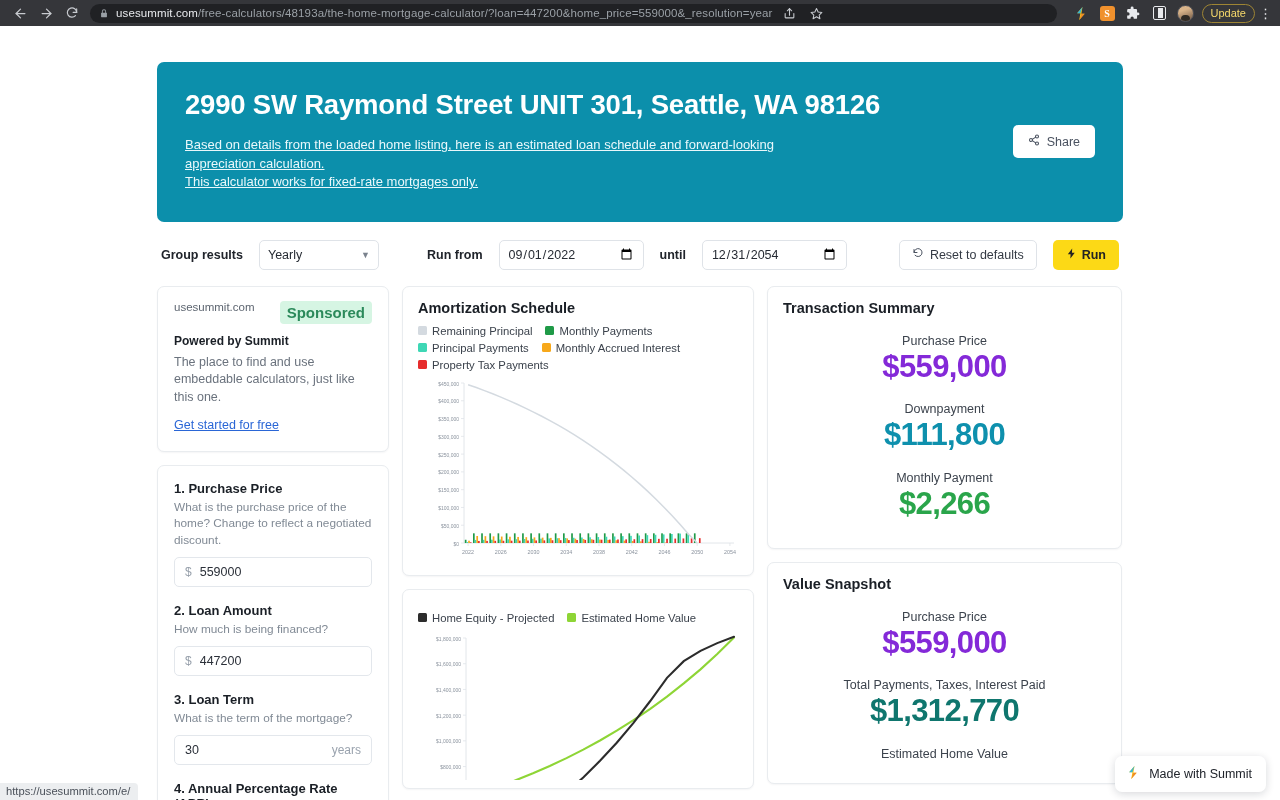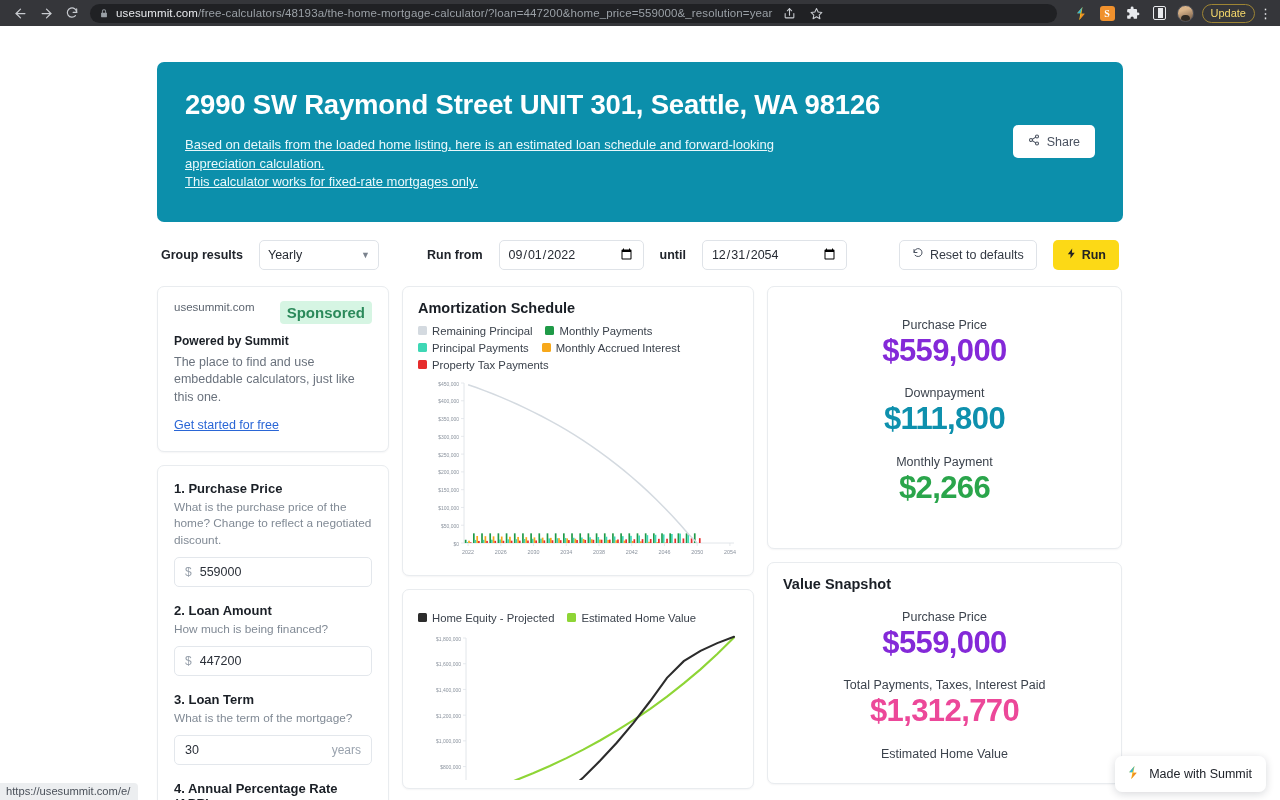--- a/index.html
+++ b/index.html
@@ -670,20 +670,21 @@
                 <path d="M 48.00 167.56 L 64.75 162.29 L 81.50 156.50 L 98.25 150.07 L 115.00 143.26 L 131.75 135.93 L 148.50 128.09 L 165.25 119.60 L 182.00 110.47 L 198.75 100.70 L 215.50 90.16 L 232.25 78.84 L 249.00 66.63 L 265.75 53.39 L 282.50 39.37 L 299.25 24.07 L 316.00 7.61" fill="none" stroke="#8ed536" stroke-width="2.1" stroke-linecap="round"></path>
                 <path d="M 48.00 224.00 L 64.75 216.93 L 81.50 208.57 L 98.25 198.93 L 115.00 188.00 L 131.75 175.79 L 148.50 162.29 L 165.25 147.50 L 182.00 130.79 L 198.75 112.79 L 215.50 92.86 L 232.25 71.00 L 249.00 47.86 L 265.75 31.14 L 282.50 20.86 L 299.25 13.14 L 316.00 6.71" fill="none" stroke="#2c2c2c" stroke-width="2.1" stroke-linecap="round"></path>
               </svg>
             </div>
         </div>
       </div>
 
       <div class="col">
 
         <div class="card summary" style="min-height:263px">
+          <div class="summary-title">Transaction Summary</div>
           <div class="metric">
             <div class="metric-label">Purchase Price</div>
             <div class="metric-value" style="color:#8429d8">$559,000</div>
           </div>
           <div class="metric">
             <div class="metric-label">Downpayment</div>
             <div class="metric-value" style="color:#0e90ad">$111,800</div>
           </div>
           <div class="metric">
             <div class="metric-label">Monthly Payment</div>
@@ -692,21 +693,21 @@
         </div>
 
         <div class="card summary">
           <div class="summary-title">Value Snapshot</div>
           <div class="metric">
             <div class="metric-label">Purchase Price</div>
             <div class="metric-value" style="color:#8429d8">$559,000</div>
           </div>
           <div class="metric">
             <div class="metric-label">Total Payments, Taxes, Interest Paid</div>
-            <div class="metric-value" style="color:#ec4899">$1,312,770</div>
+            <div class="metric-value" style="color:#0f766e">$1,312,770</div>
           </div>
           <div class="metric">
             <div class="metric-label">Estimated Home Value</div>
           </div>
         </div>
       </div>
 
     </div>
   </div>
 

